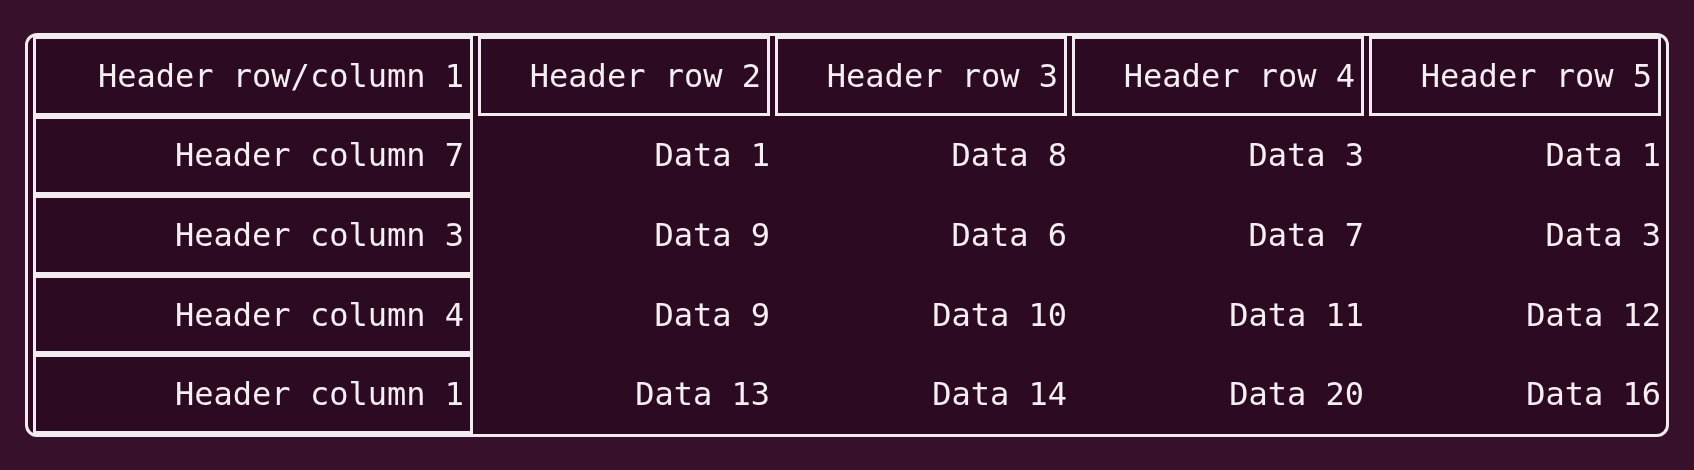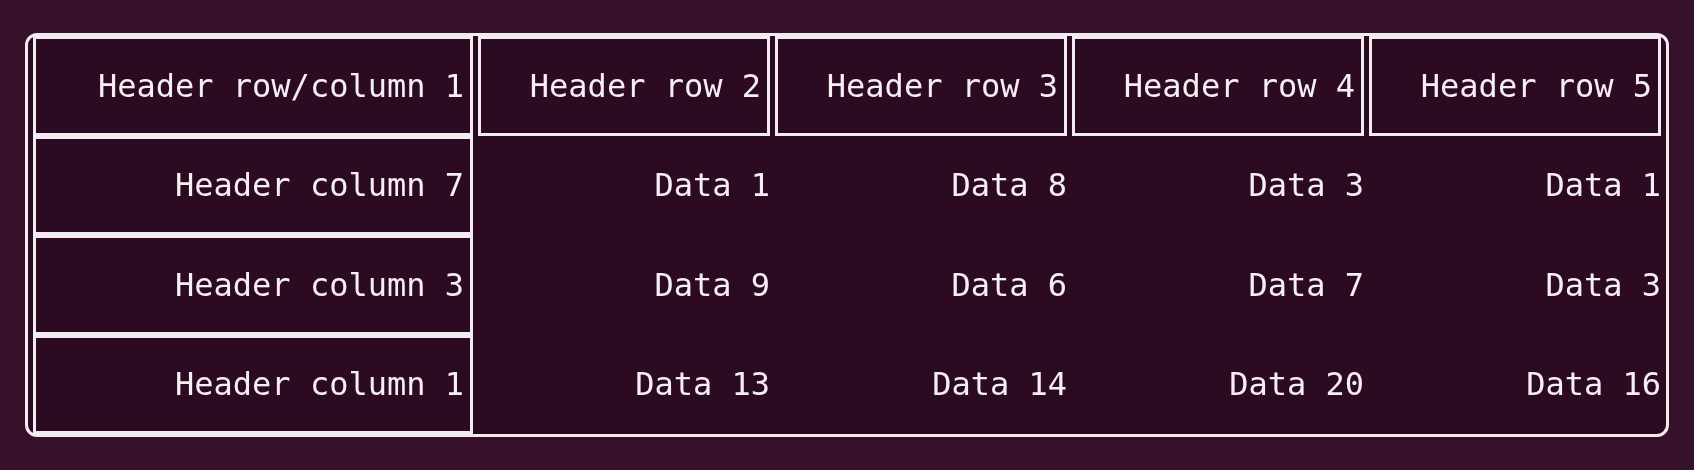--- a/index.html
+++ b/index.html
@@ -79,20 +79,27 @@
       <td>Data 1</td>
     </tr>
     <tr>
       <th scope="row">Header column 3</th>
       <td>Data 9</td>
       <td>Data 6</td>
       <td>Data 7</td>
       <td>Data 3</td>
     </tr>
     <tr>
+      <th scope="row">Header column 4</th>
+      <td>Data 9</td>
+      <td>Data 10</td>
+      <td>Data 11</td>
+      <td>Data 12</td>
+    </tr>
+    <tr>
       <th scope="row">Header column 1</th>
       <td>Data 13</td>
       <td>Data 14</td>
       <td>Data 20</td>
       <td>Data 16</td>
     </tr>
   </tbody>
 </table>
 
 </body></html>

